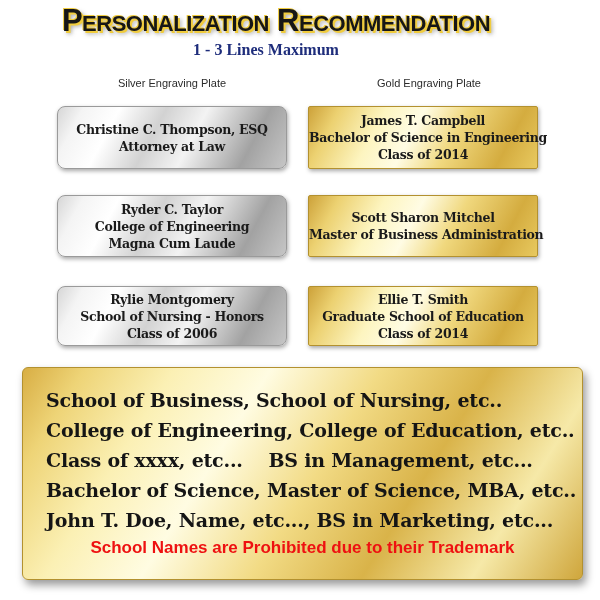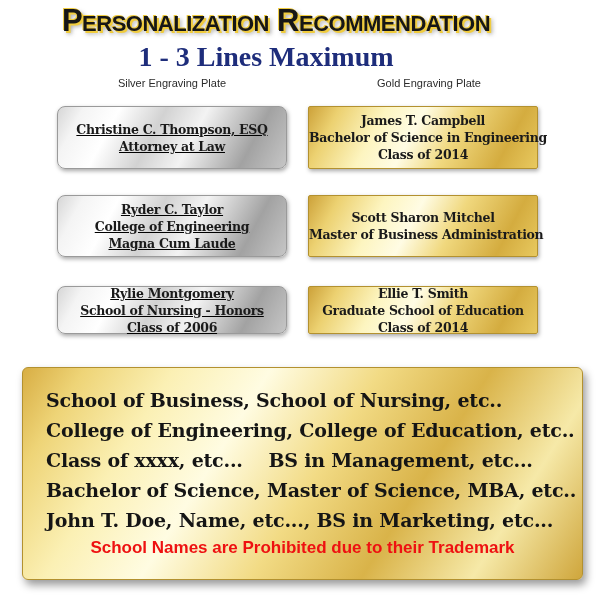--- a/index.html
+++ b/index.html
@@ -15,21 +15,21 @@
     font-size:31px;
     letter-spacing:-0.5px;
     color:#161616;
     text-shadow: 2px 2px 0 #f0cc3e, -1px -1px 0 #f0cc3e, 3px 3px 4px rgba(90,90,90,0.55);
   }
   .subtitle {
     position:absolute; top:41px; left:0; width:532px;
     text-align:center;
     font-family:"Liberation Serif", serif;
     font-weight:bold;
-    font-size:28px;
+    font-size:16px;
     color:#1e2d7b;
   }
 
   .col-label {
     position:absolute; top:77px; width:230px;
     text-align:center;
     font-size:11px;
     color:#2b2b2b;
   }
   .col-label.silver-col { left:57px; }
@@ -51,37 +51,36 @@
     white-space:nowrap;
   }
 
   .silver {
     background: linear-gradient(118deg,
       #d6d6d6 0%, #f4f4f4 10%, #ffffff 24%, #d2d2d2 42%,
       #f3f3f3 58%, #a2a2a2 82%, #c6c6c6 100%);
     border:1px solid #9a9a9a;
     border-radius:8px;
     box-shadow: 1px 2px 4px rgba(0,0,0,0.35);
-    text-decoration: underline;
   }
   .gold {
     background: linear-gradient(118deg,
       #cda23a 0%, #ecd171 12%, #fdf5c0 30%, #fffce4 45%,
       #f0d87e 62%, #d4ac3f 84%, #e8c960 100%);
     border:1px solid #b3912f;
     border-radius:2px;
     box-shadow: 1px 2px 4px rgba(0,0,0,0.35);
   }
 
   .s-plate, .g-plate { width:230px; }
   .s-plate { left:57px; }
   .g-plate { left:308px; }
   .row1 { top:106px; height:63px; }
   .row2 { top:195px; height:62px; }
-  .row3 { top:286px; height:48px; }
+  .row3 { top:286px; height:60px; }
 
   .examples-plate {
     position:absolute;
     left:22px; top:367px; width:561px; height:213px;
     background: linear-gradient(122deg,
       #d8ae44 0%, #eed477 9%, #fbf0b4 22%, #fffce2 36%,
       #f2db85 52%, #d9b349 68%, #f6e9a8 84%, #cfa63c 100%);
     border:1px solid #b3912f;
     border-radius:6px;
     box-shadow: 3px 5px 8px rgba(0,0,0,0.4);

